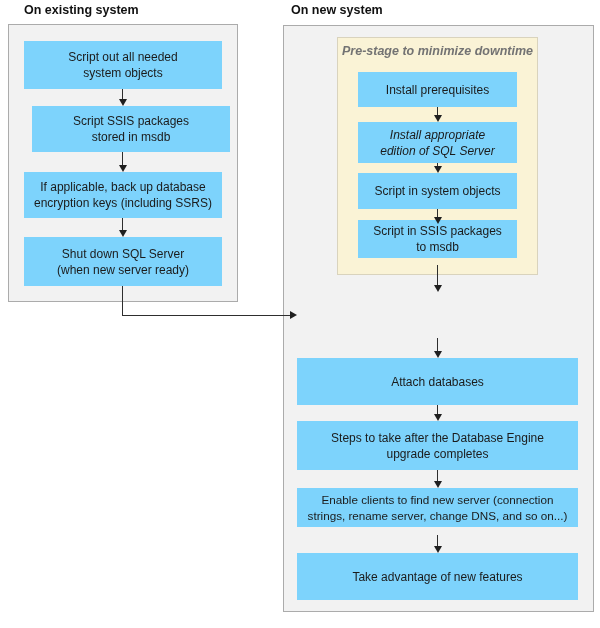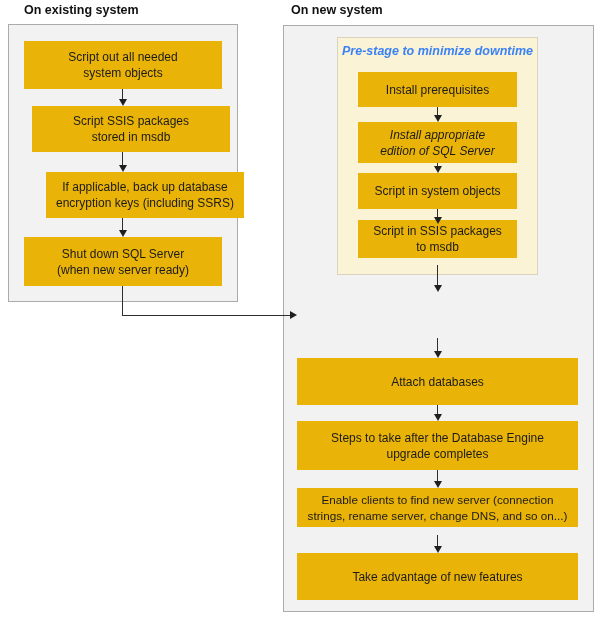--- a/index.html
+++ b/index.html
@@ -14,24 +14,24 @@
   .panel {
     position:absolute; background:#F2F2F2; border:1px solid #ABABAB;
     box-sizing:border-box;
   }
   .prestage {
     position:absolute; background:#FAF3D6; border:1px solid #D9D3BD;
     box-sizing:border-box;
   }
   .prestage-title {
     position:absolute; text-align:center; font-weight:bold; font-style:italic;
-    font-size:12.5px; color:#3b82f6;
+    font-size:12.5px; color:#737373;
   }
   .step {
-    position:absolute; background:#eab308; box-sizing:border-box;
+    position:absolute; background:#7dd3fc; box-sizing:border-box;
     display:flex; align-items:center; justify-content:center;
     text-align:center; font-size:12px; line-height:16px;
     white-space:pre-line; padding:17px 2px;
   }
   .step.fs-sm { font-size:11.7px; line-height:15.5px; }
   .varrow { position:absolute; width:9px; }
   .varrow::before {
     content:""; position:absolute; left:4px; top:0; bottom:5px;
     width:1px; background:#2e2e2e;
   }
@@ -58,21 +58,21 @@
   <div class="panel" style="left:8px; top:24px; width:230px; height:278px;"></div>
   <div class="panel" style="left:283px; top:25px; width:311px; height:587px;"></div>
 
   <div class="prestage" style="left:337px; top:37px; width:201px; height:238px;"></div>
   <div class="prestage-title" style="left:337px; top:44px; width:201px;">Pre-stage to minimize downtime</div>
 
   <div class="step" style="left:24px; top:41px; width:198px; height:48px;">Script out all needed
 system objects</div>
   <div class="step" style="left:24px; top:106px; width:198px; height:46px;margin-left:8px;">Script SSIS packages
 stored in msdb</div>
-  <div class="step" style="left:24px; top:172px; width:198px; height:46px;margin-left:22px;">If applicable, back up database
+  <div class="step" style="left:24px; top:172px; width:198px; height:46px;">If applicable, back up database
 encryption keys (including SSRS)</div>
   <div class="step" style="left:24px; top:237px; width:198px; height:49px;">Shut down SQL Server
 (when new server ready)</div>
 
   <div class="varrow" style="left:118px; top:89px;  height:17px;"></div>
   <div class="varrow" style="left:118px; top:152px; height:20px;"></div>
   <div class="varrow" style="left:118px; top:218px; height:19px;"></div>
 
   <div class="step" style="left:358px; top:72px;  width:159px; height:35px;">Install prerequisites</div>
   <div class="step" style="left:358px; top:122px; width:159px; height:41px;font-style:italic;">Install appropriate

